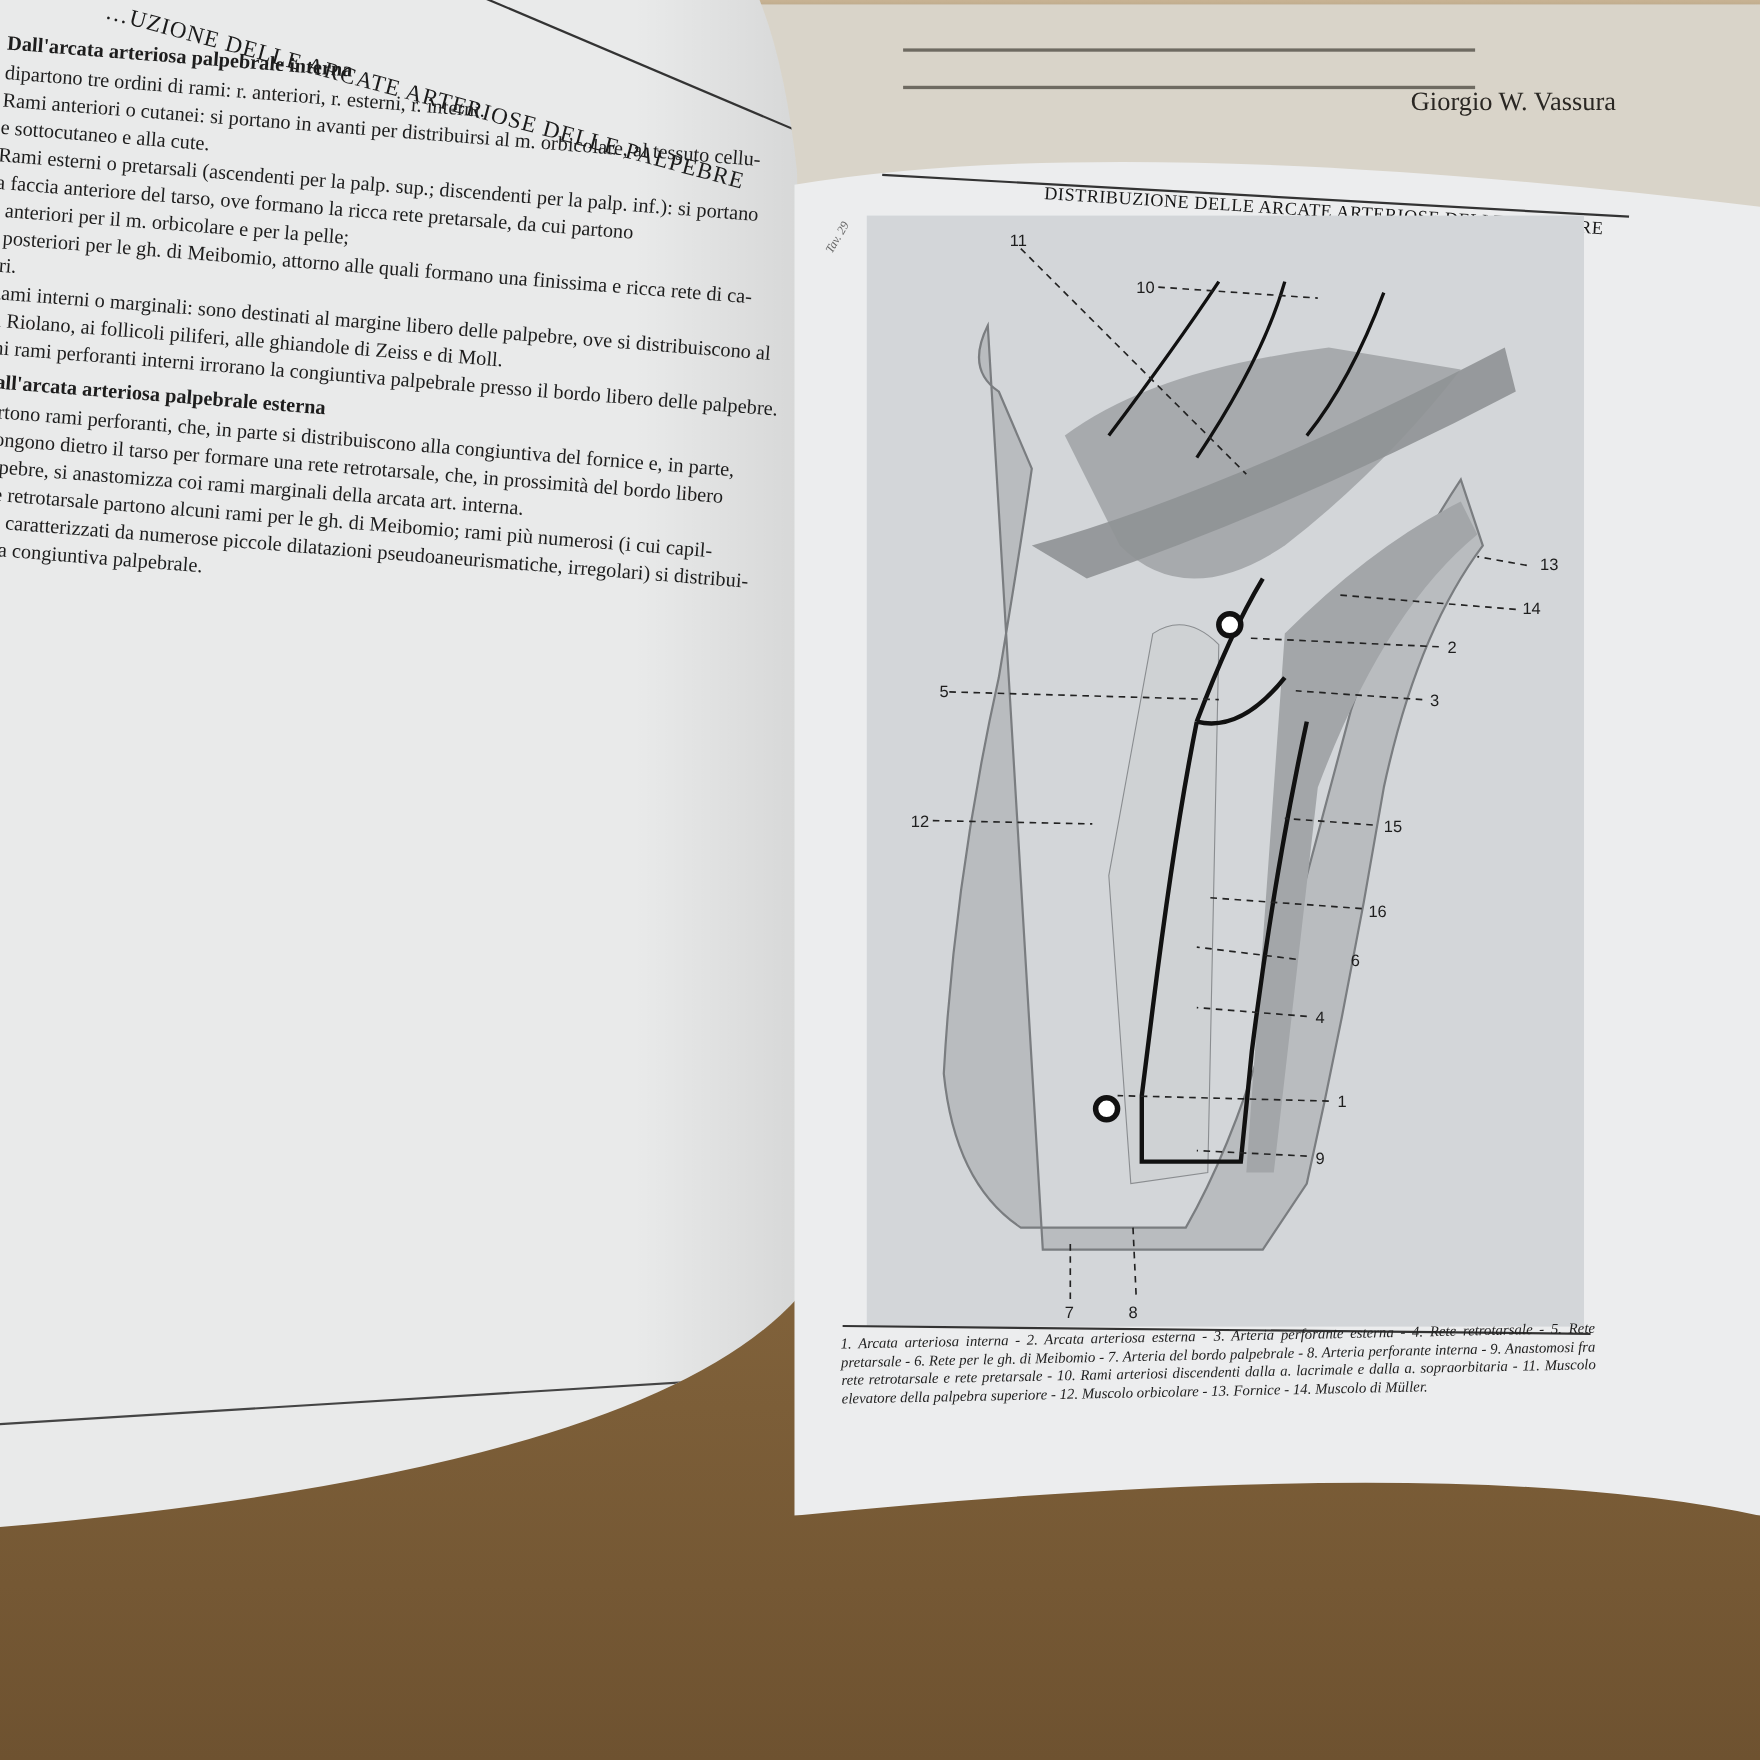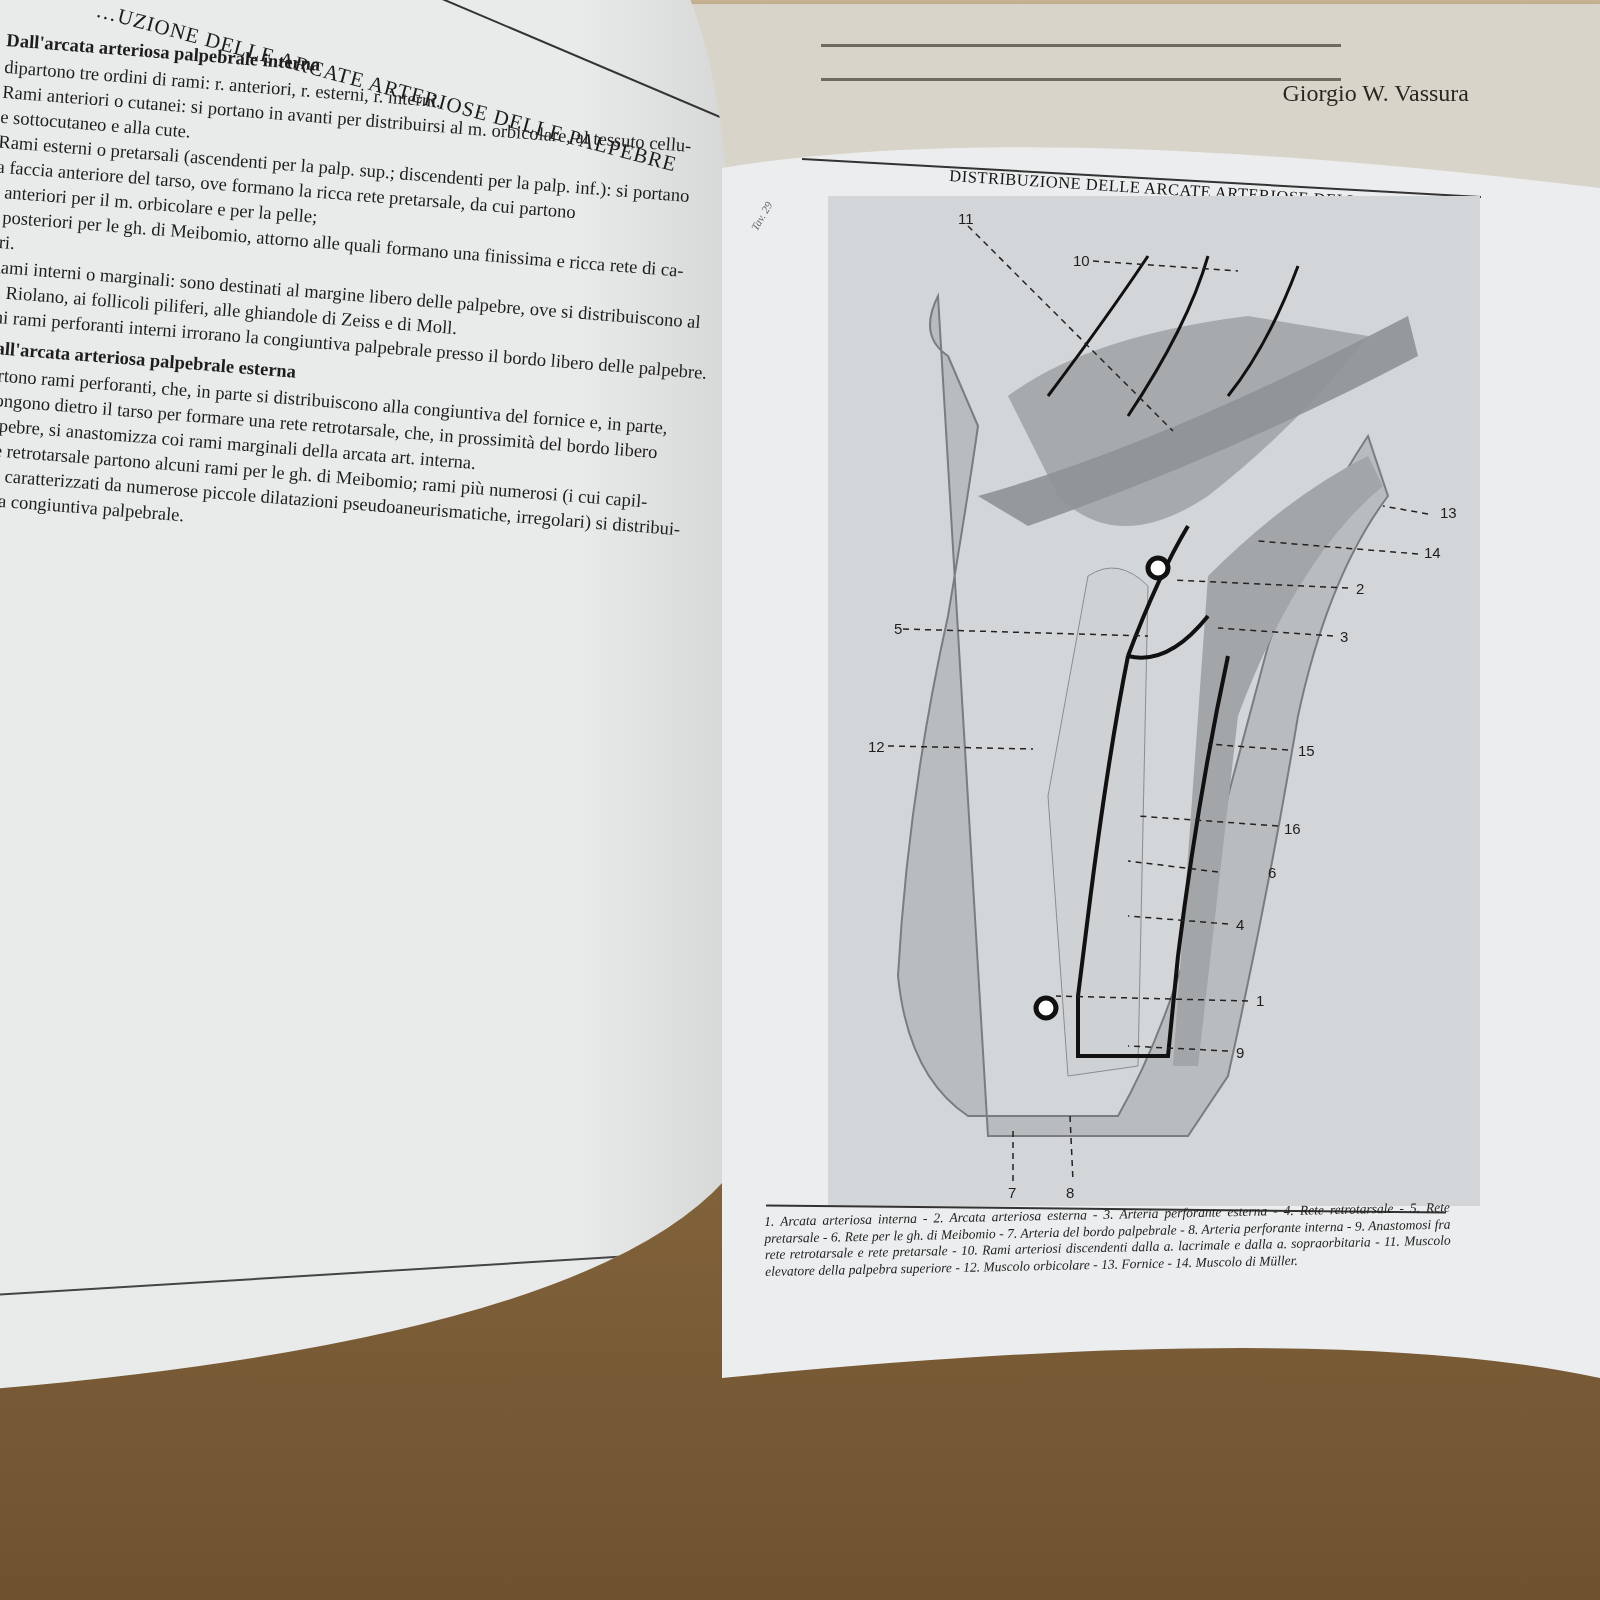--- a/index.html
+++ b/index.html
@@ -24,21 +24,21 @@
   .lp-text p{margin:0;white-space:nowrap;}
   .lp-text h4{margin:6px 0 2px 0;font-size:18.5px;font-weight:bold;}
   .lp-footer-rule{position:absolute;left:0;top:1292px;width:700px;height:2px;background:#444;transform:rotate(-3.5deg);transform-origin:right;}
   .lp-page-num{position:absolute;left:726px;top:1200px;font-size:11px;color:#444;}
   .right-page{position:absolute;left:722px;top:128px;width:900px;height:1250px;background:#ecedee;
     clip-path:path('M0 40 Q300 -10 878 60 L878 1250 Q600 1190 0 1250 Z');}
   .rp-header-rule{position:absolute;left:80px;top:30px;width:680px;height:2px;background:#333;transform:rotate(3.2deg);transform-origin:left;}
   .rp-header{position:absolute;left:228px;top:38px;font-size:16.5px;letter-spacing:.5px;color:#151515;
     transform:rotate(3.6deg);transform-origin:left top;white-space:nowrap;}
   .rp-tav{position:absolute;left:24px;top:82px;font-size:11px;font-style:italic;color:#666;transform:rotate(-60deg);}
-  .plate{position:absolute;left:66px;top:68px;width:652px;height:1010px;background:#d3d6d9;margin-left:40px;}
+  .plate{position:absolute;left:66px;top:68px;width:652px;height:1010px;background:#d3d6d9;}
   .plate svg{position:absolute;left:0;top:0;}
   .caption-rule{position:absolute;left:44px;top:1080px;width:680px;height:2px;background:#333;transform:rotate(.6deg);}
   .caption{position:absolute;left:42px;top:1086px;width:686px;font-size:13.5px;line-height:16.5px;color:#222;
     transform:rotate(-1.2deg);transform-origin:left top;text-align:justify;}
   .caption i{font-style:italic;}
   .lbl{font-family:"Liberation Sans",sans-serif;font-size:15px;fill:#1e1e1e;}
 </style>
 </head>
 <body>
 

